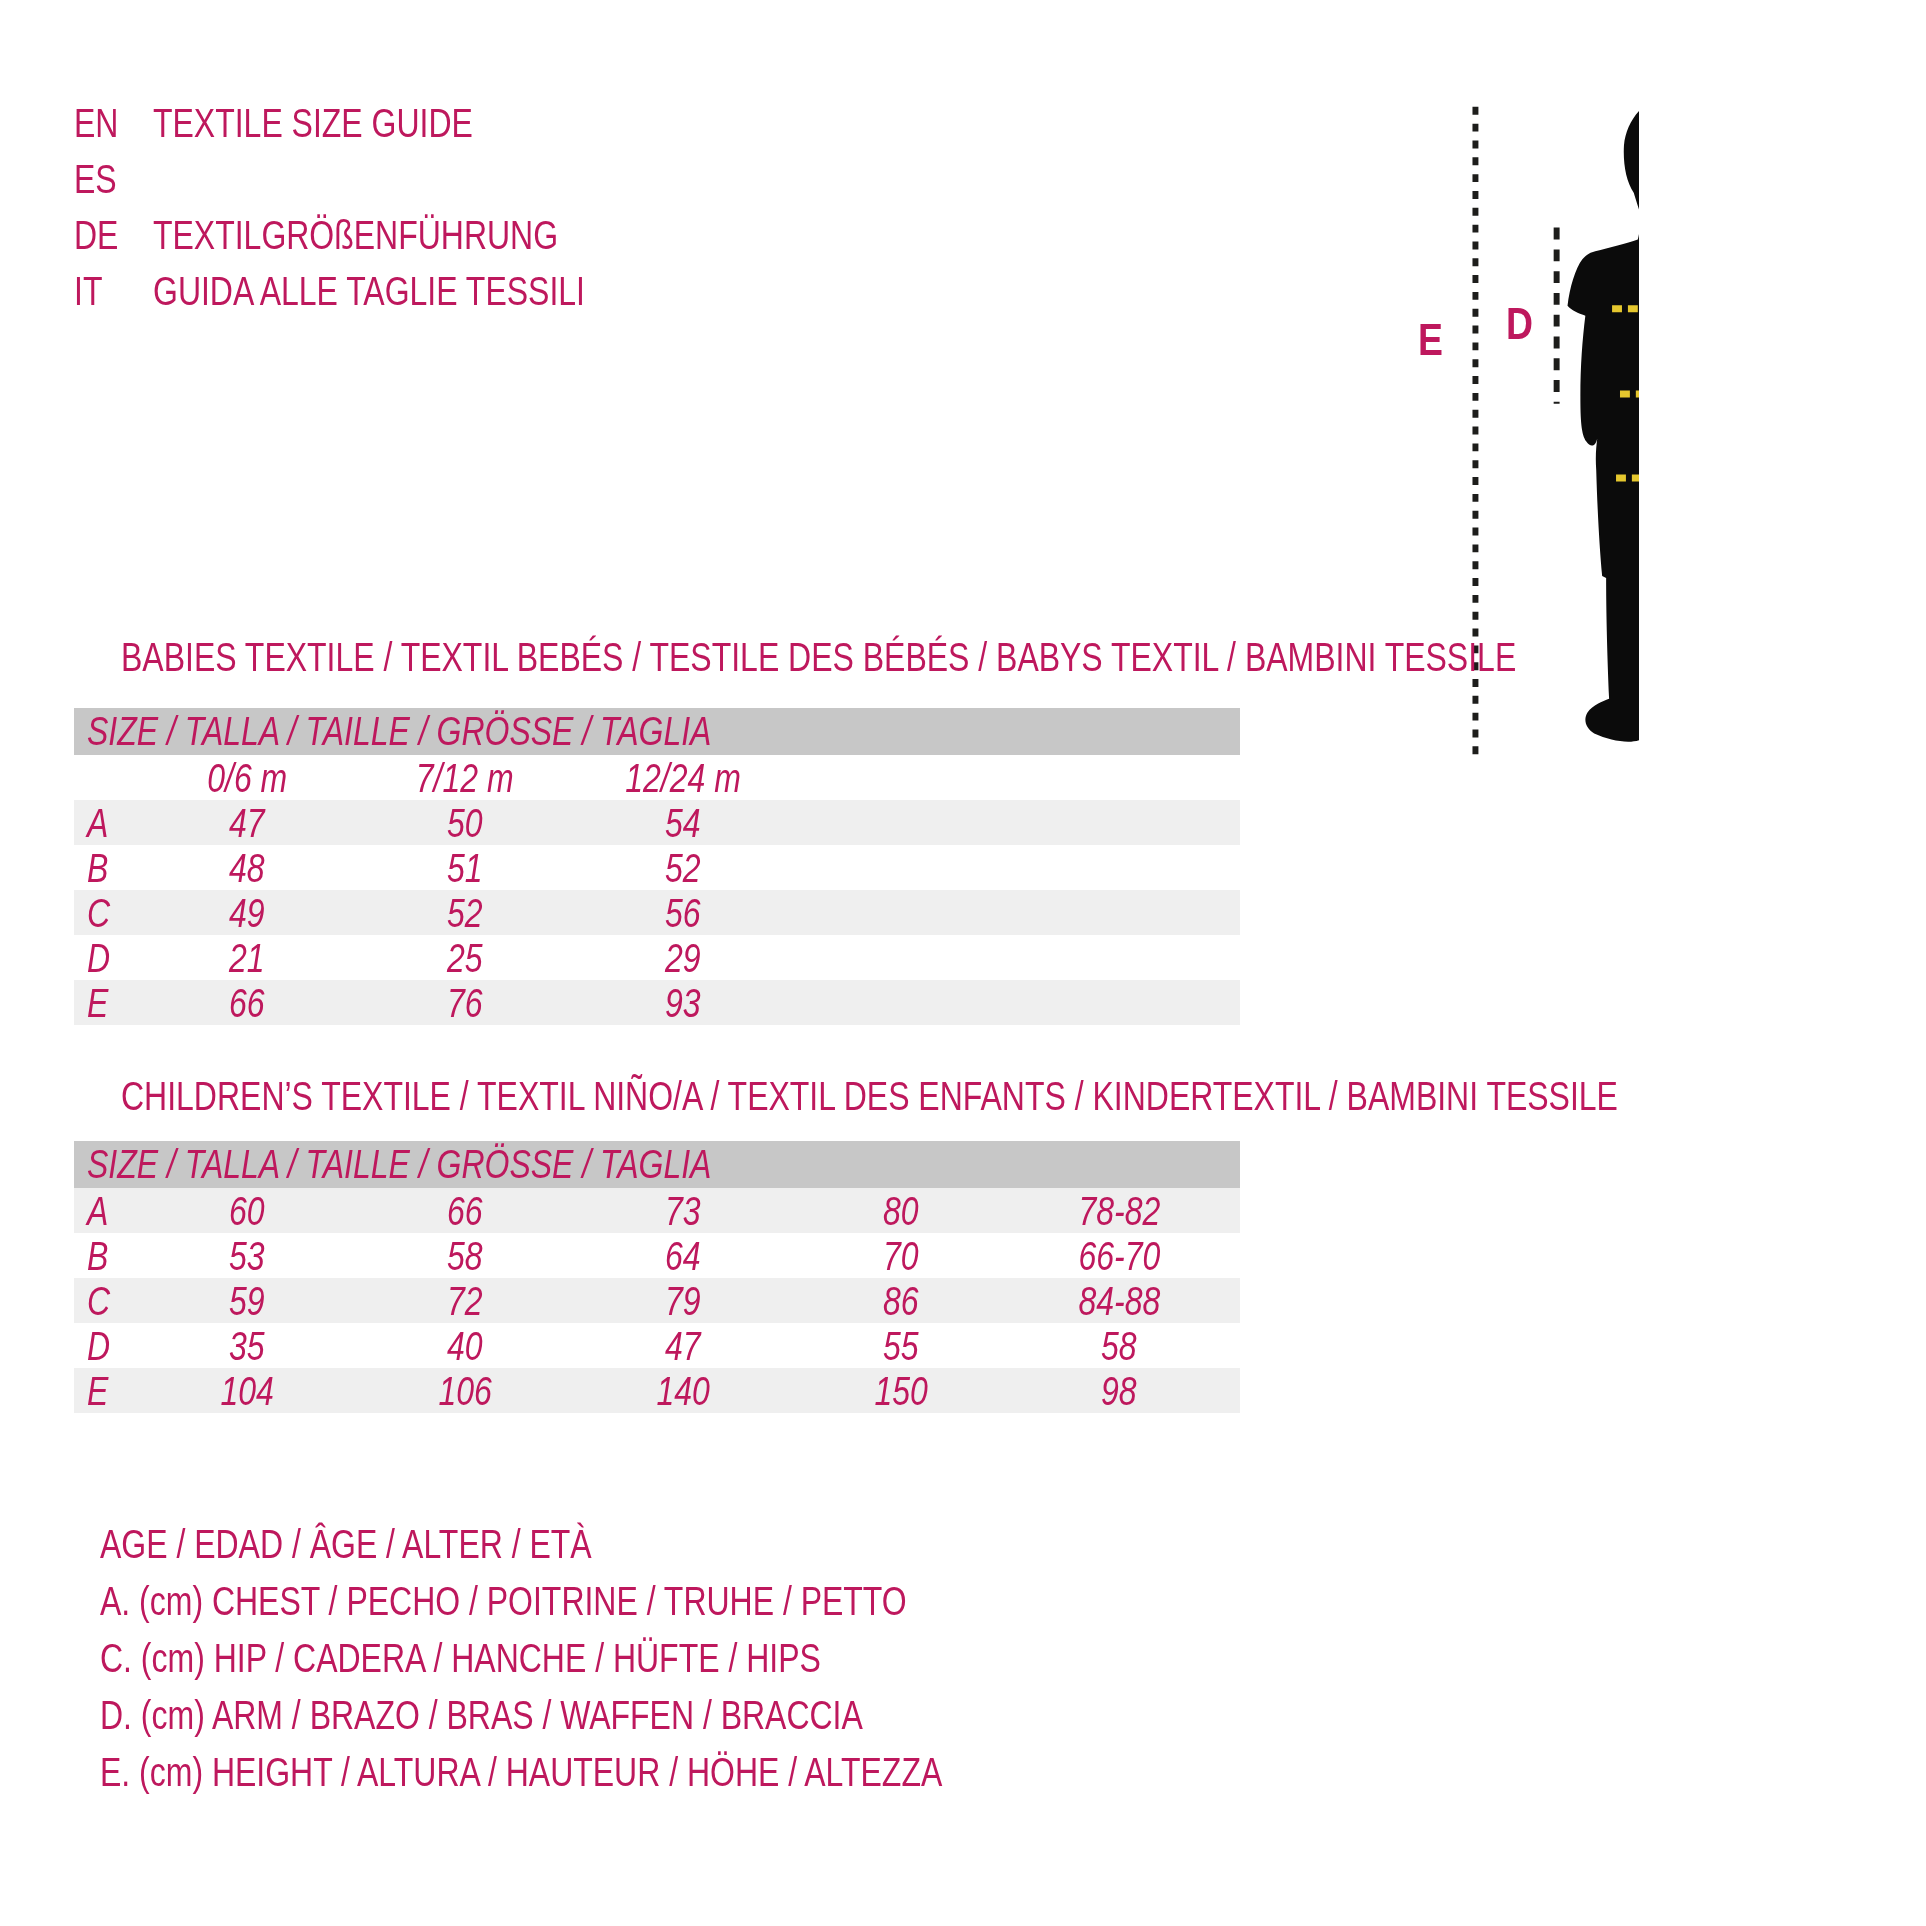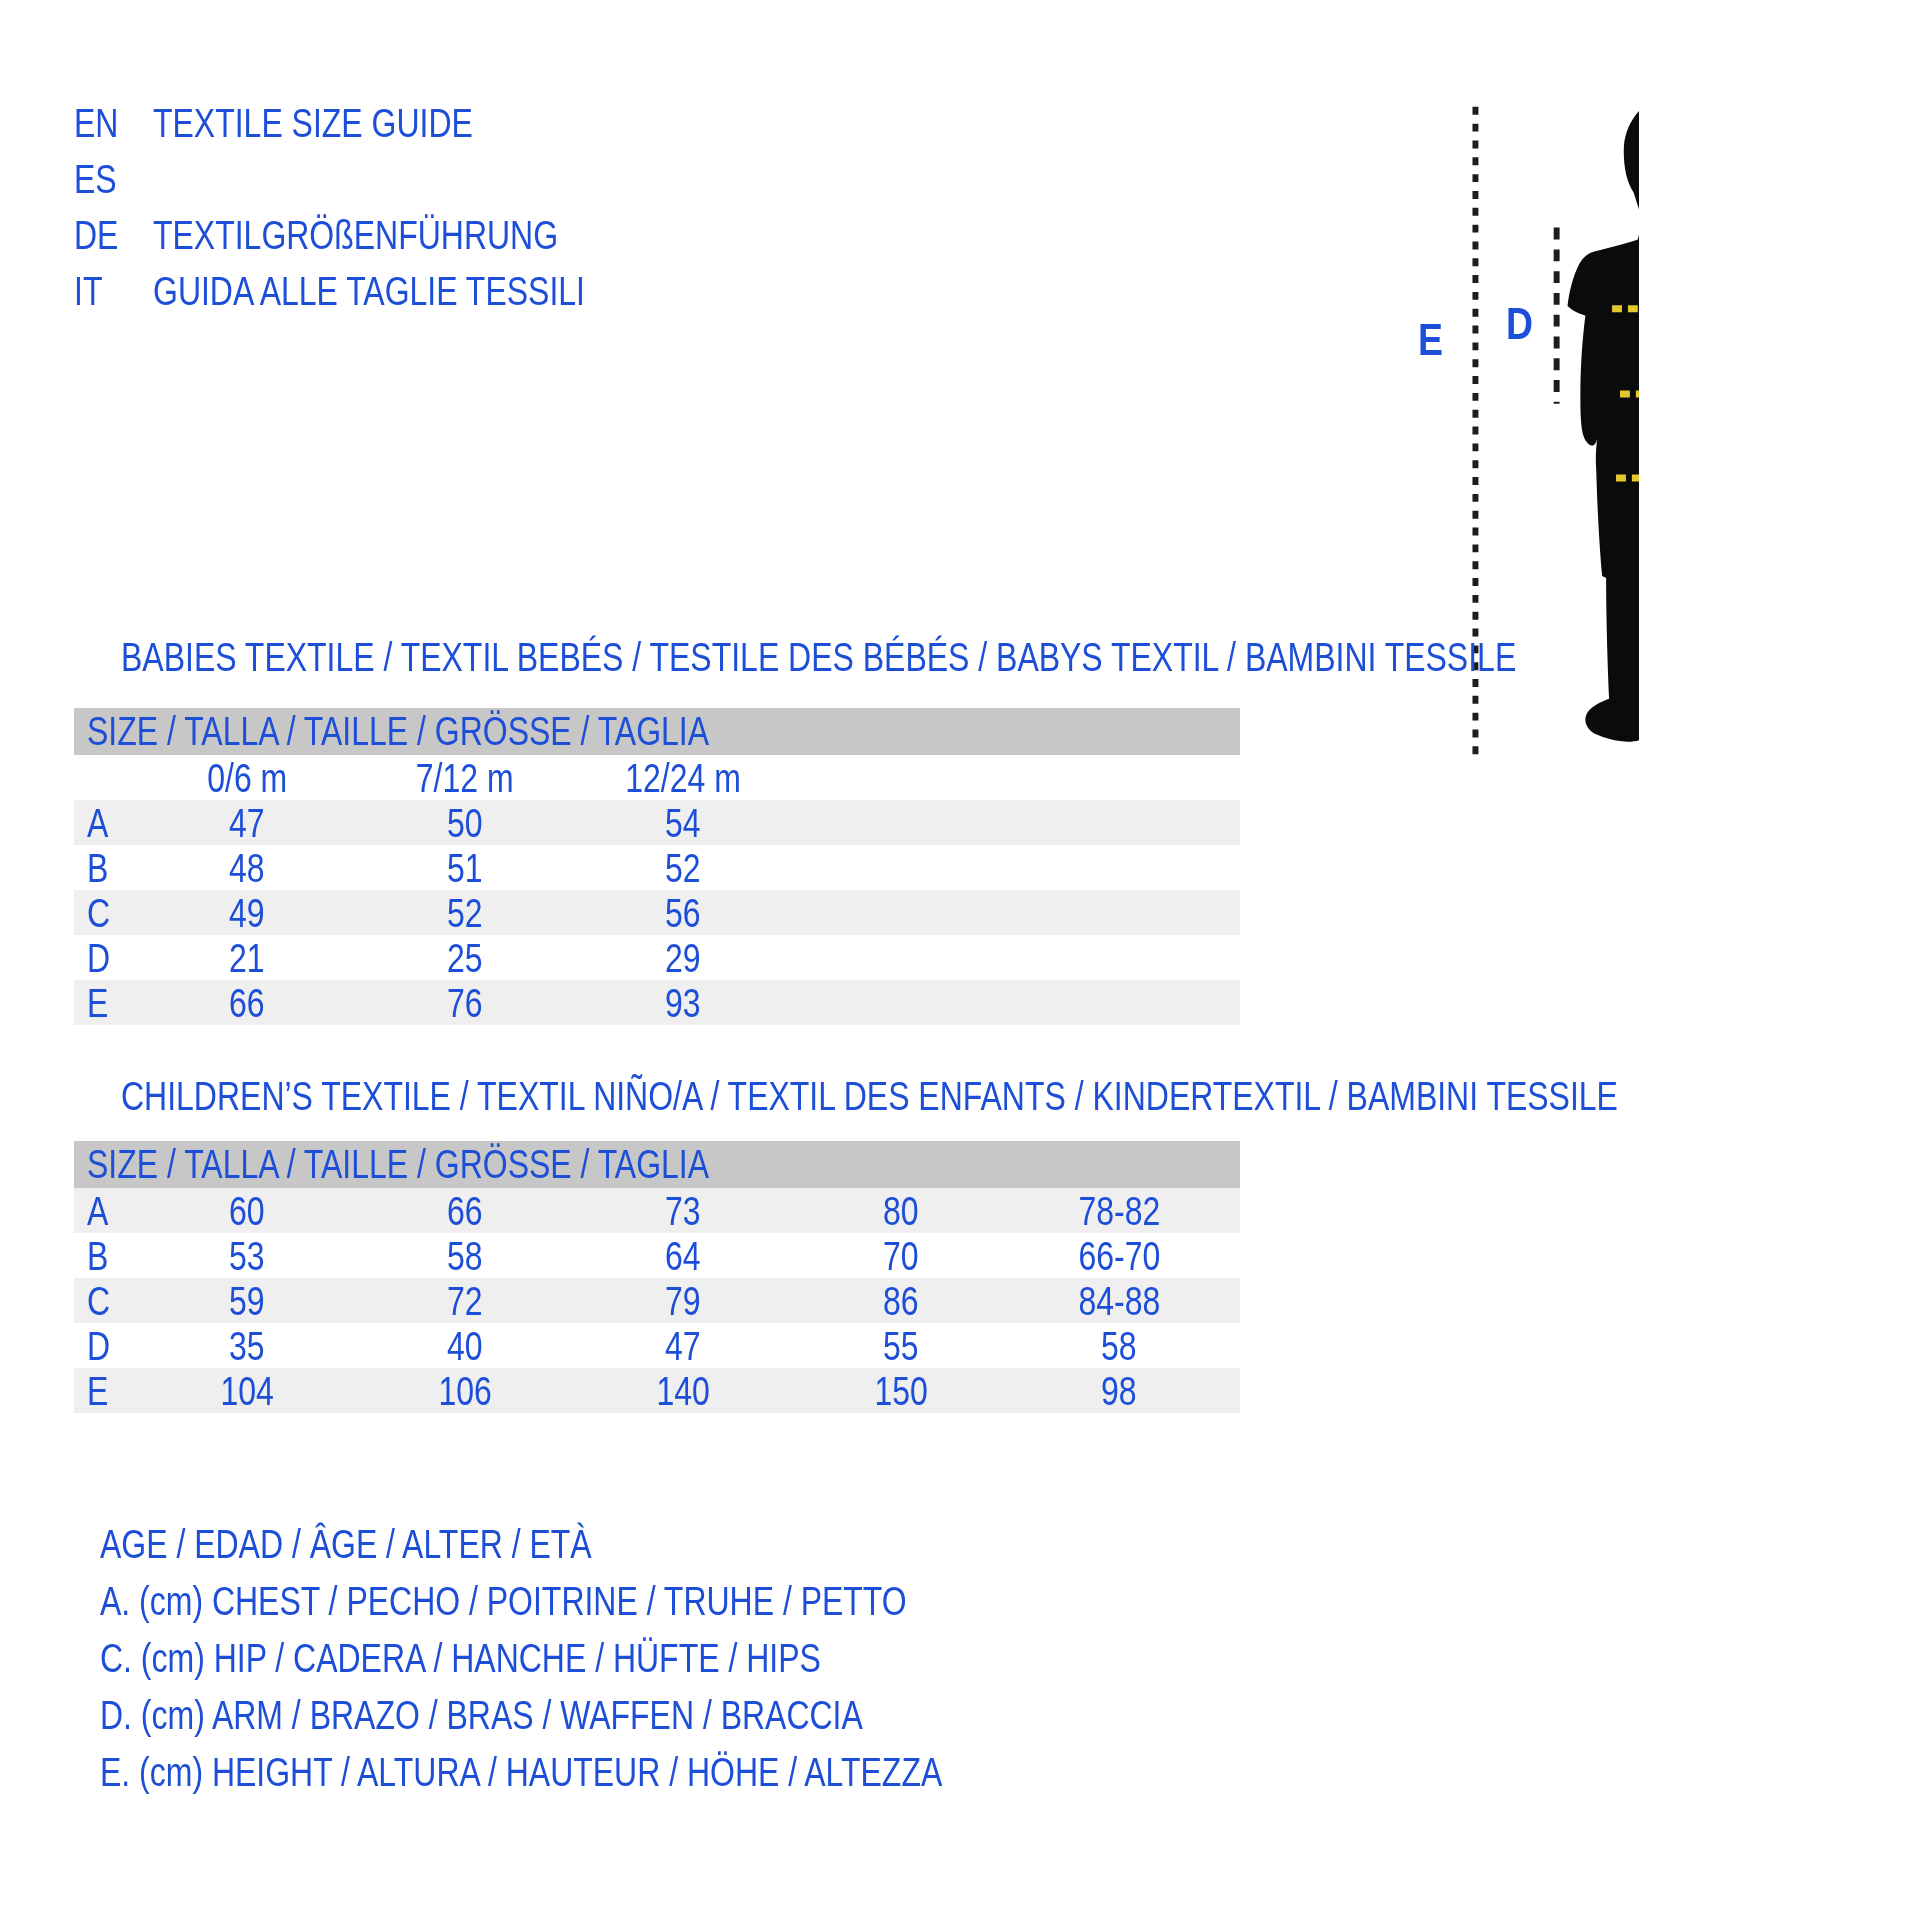--- a/index.html
+++ b/index.html
@@ -1,33 +1,33 @@
 <!DOCTYPE html>
 <html><head>
 <meta charset="utf-8">
 <style>
   html,body{margin:0;padding:0;background:#fff;}
   .page{
     position:relative;width:1639px;height:1927px;background:#ffffff;
-    font-family:"Liberation Sans",sans-serif;color:#1d4ed8;overflow:hidden;
+    font-family:"Liberation Sans",sans-serif;color:#be185d;overflow:hidden;
   }
   .cx{display:inline-block;transform:scaleX(.78);transform-origin:0 50%;white-space:nowrap;}
   .cxc{display:inline-block;transform:scaleX(.78);transform-origin:50% 50%;white-space:nowrap;}
 
   
   .langs{position:absolute;left:74px;top:95px;}
   .lang-row{display:flex;height:56px;align-items:center;font-size:41px;}
   .lang-code{width:79px;flex:0 0 79px;}
   
   .section-title{position:absolute;left:74px;height:50px;line-height:50px;font-size:41px;margin-left:47px;}
   .title-babies{top:632px;}
   .title-children{top:1071px;}
 
   
-  .size-table{position:absolute;left:74px;width:1166px;}
+  .size-table{position:absolute;left:74px;width:1166px;font-style:italic;}
   .t-babies{top:708px;}
   .t-children{top:1141px;}
   .t-bar{height:47px;line-height:47px;background:#c7c7c7;font-size:41px;padding-left:13px;}
   .t-row{display:flex;height:45px;align-items:flex-start;font-size:41px;}
   .t-row.stripe{background:#efefef;}
   .t-letter{width:51px;flex:0 0 51px;padding-left:13px;}
   .t-cell{width:218px;flex:0 0 218px;text-align:center;}
 
   
   .legend{position:absolute;left:74px;top:1516px;margin-left:26px;}

